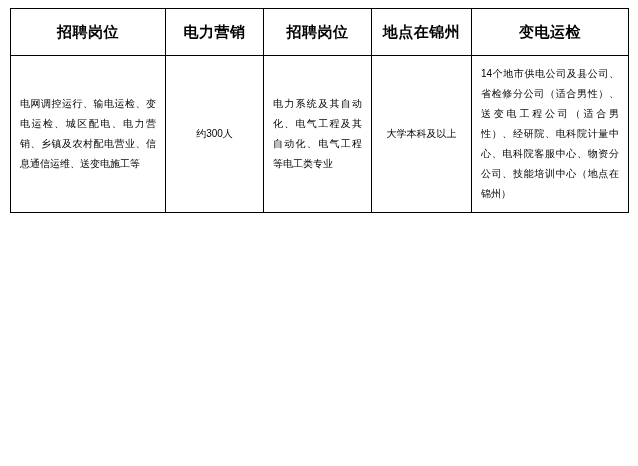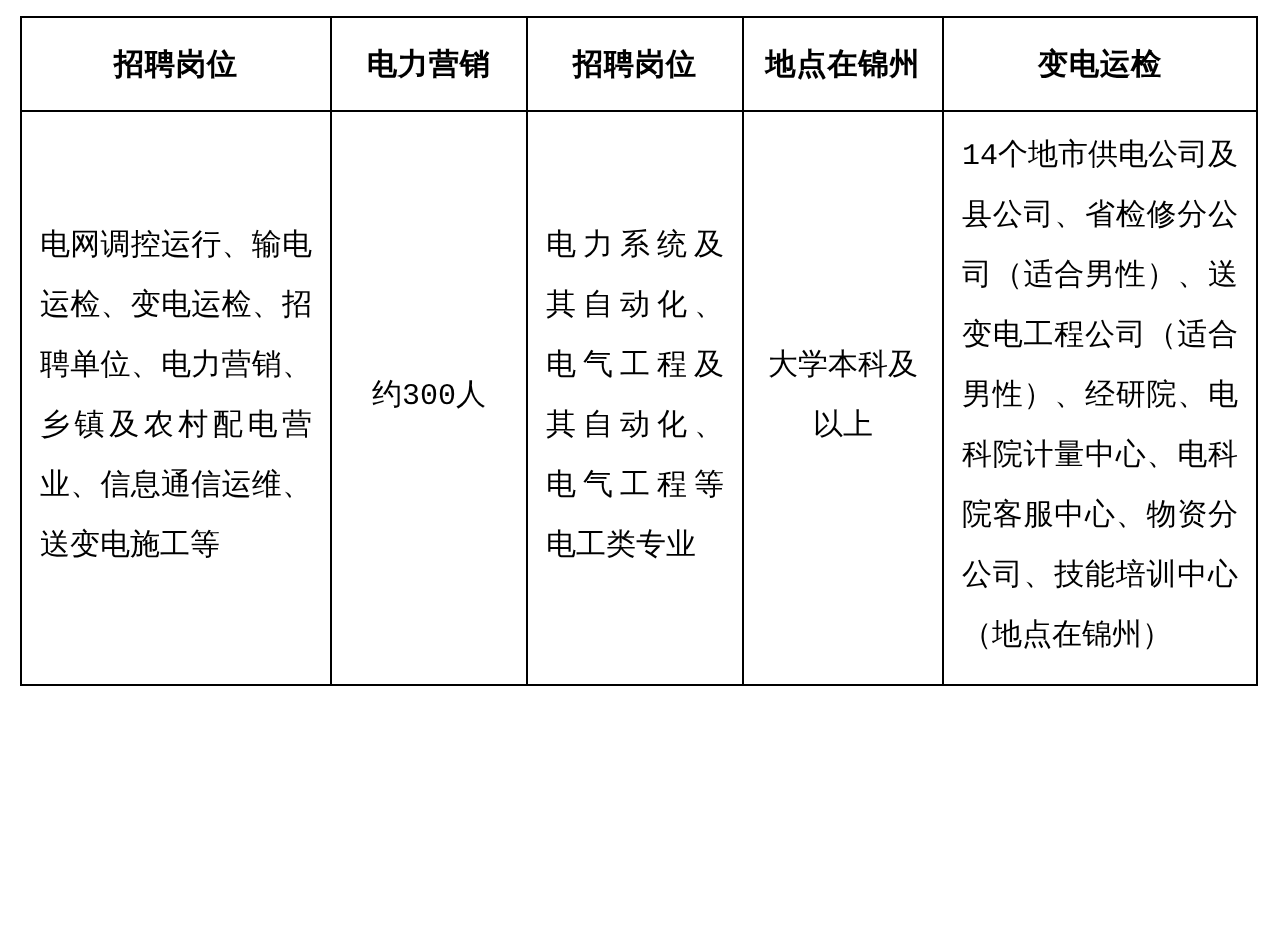--- a/index.html
+++ b/index.html
@@ -33,24 +33,23 @@
     text-align: center;
     padding: 0;
   }
   table.recruit th {
     height: 46px;
     font-size: 15px;
     font-weight: bold;
     letter-spacing: 0.5px;
   }
   table.recruit td {
-    font-size: 15px;
+    font-size: 10px;
     line-height: 2.0;
     padding: 8px 9px;
-    font-family: Liberation Mono, monospace;
   }
   .c-pos   { width: 155px; }
   .c-num   { width: 98px; }
   .c-major { width: 108px; }
   .c-edu   { width: 100px; }
   .c-unit  { width: 157px; }
 
   .cell-text {
     display: block;
     text-align: justify;
@@ -85,21 +84,21 @@
         <th>招聘岗位</th>
         <th>电力营销</th>
         <th>招聘岗位</th>
         <th>地点在锦州</th>
         <th>变电运检</th>
       </tr>
     </thead>
     <tbody>
       <tr>
         <td class="pos-cell">
-          <span class="cell-text">电网调控运行、输电运检、变电运检、招聘单位、电力营销、乡镇及农村配电营业、信息通信运维、送变电施工等</span>
+          <span class="cell-text">电网调控运行、输电运检、变电运检、城区配电、电力营销、乡镇及农村配电营业、信息通信运维、送变电施工等</span>
         </td>
         <td class="num-cell">
           <span class="cell-text">约300人</span>
         </td>
         <td class="major-cell">
           <span class="cell-text">电力系统及其自动化、电气工程及其自动化、电气工程等电工类专业</span>
         </td>
         <td class="edu-cell">
           <span class="cell-text">大学本科及以上</span>
         </td>

